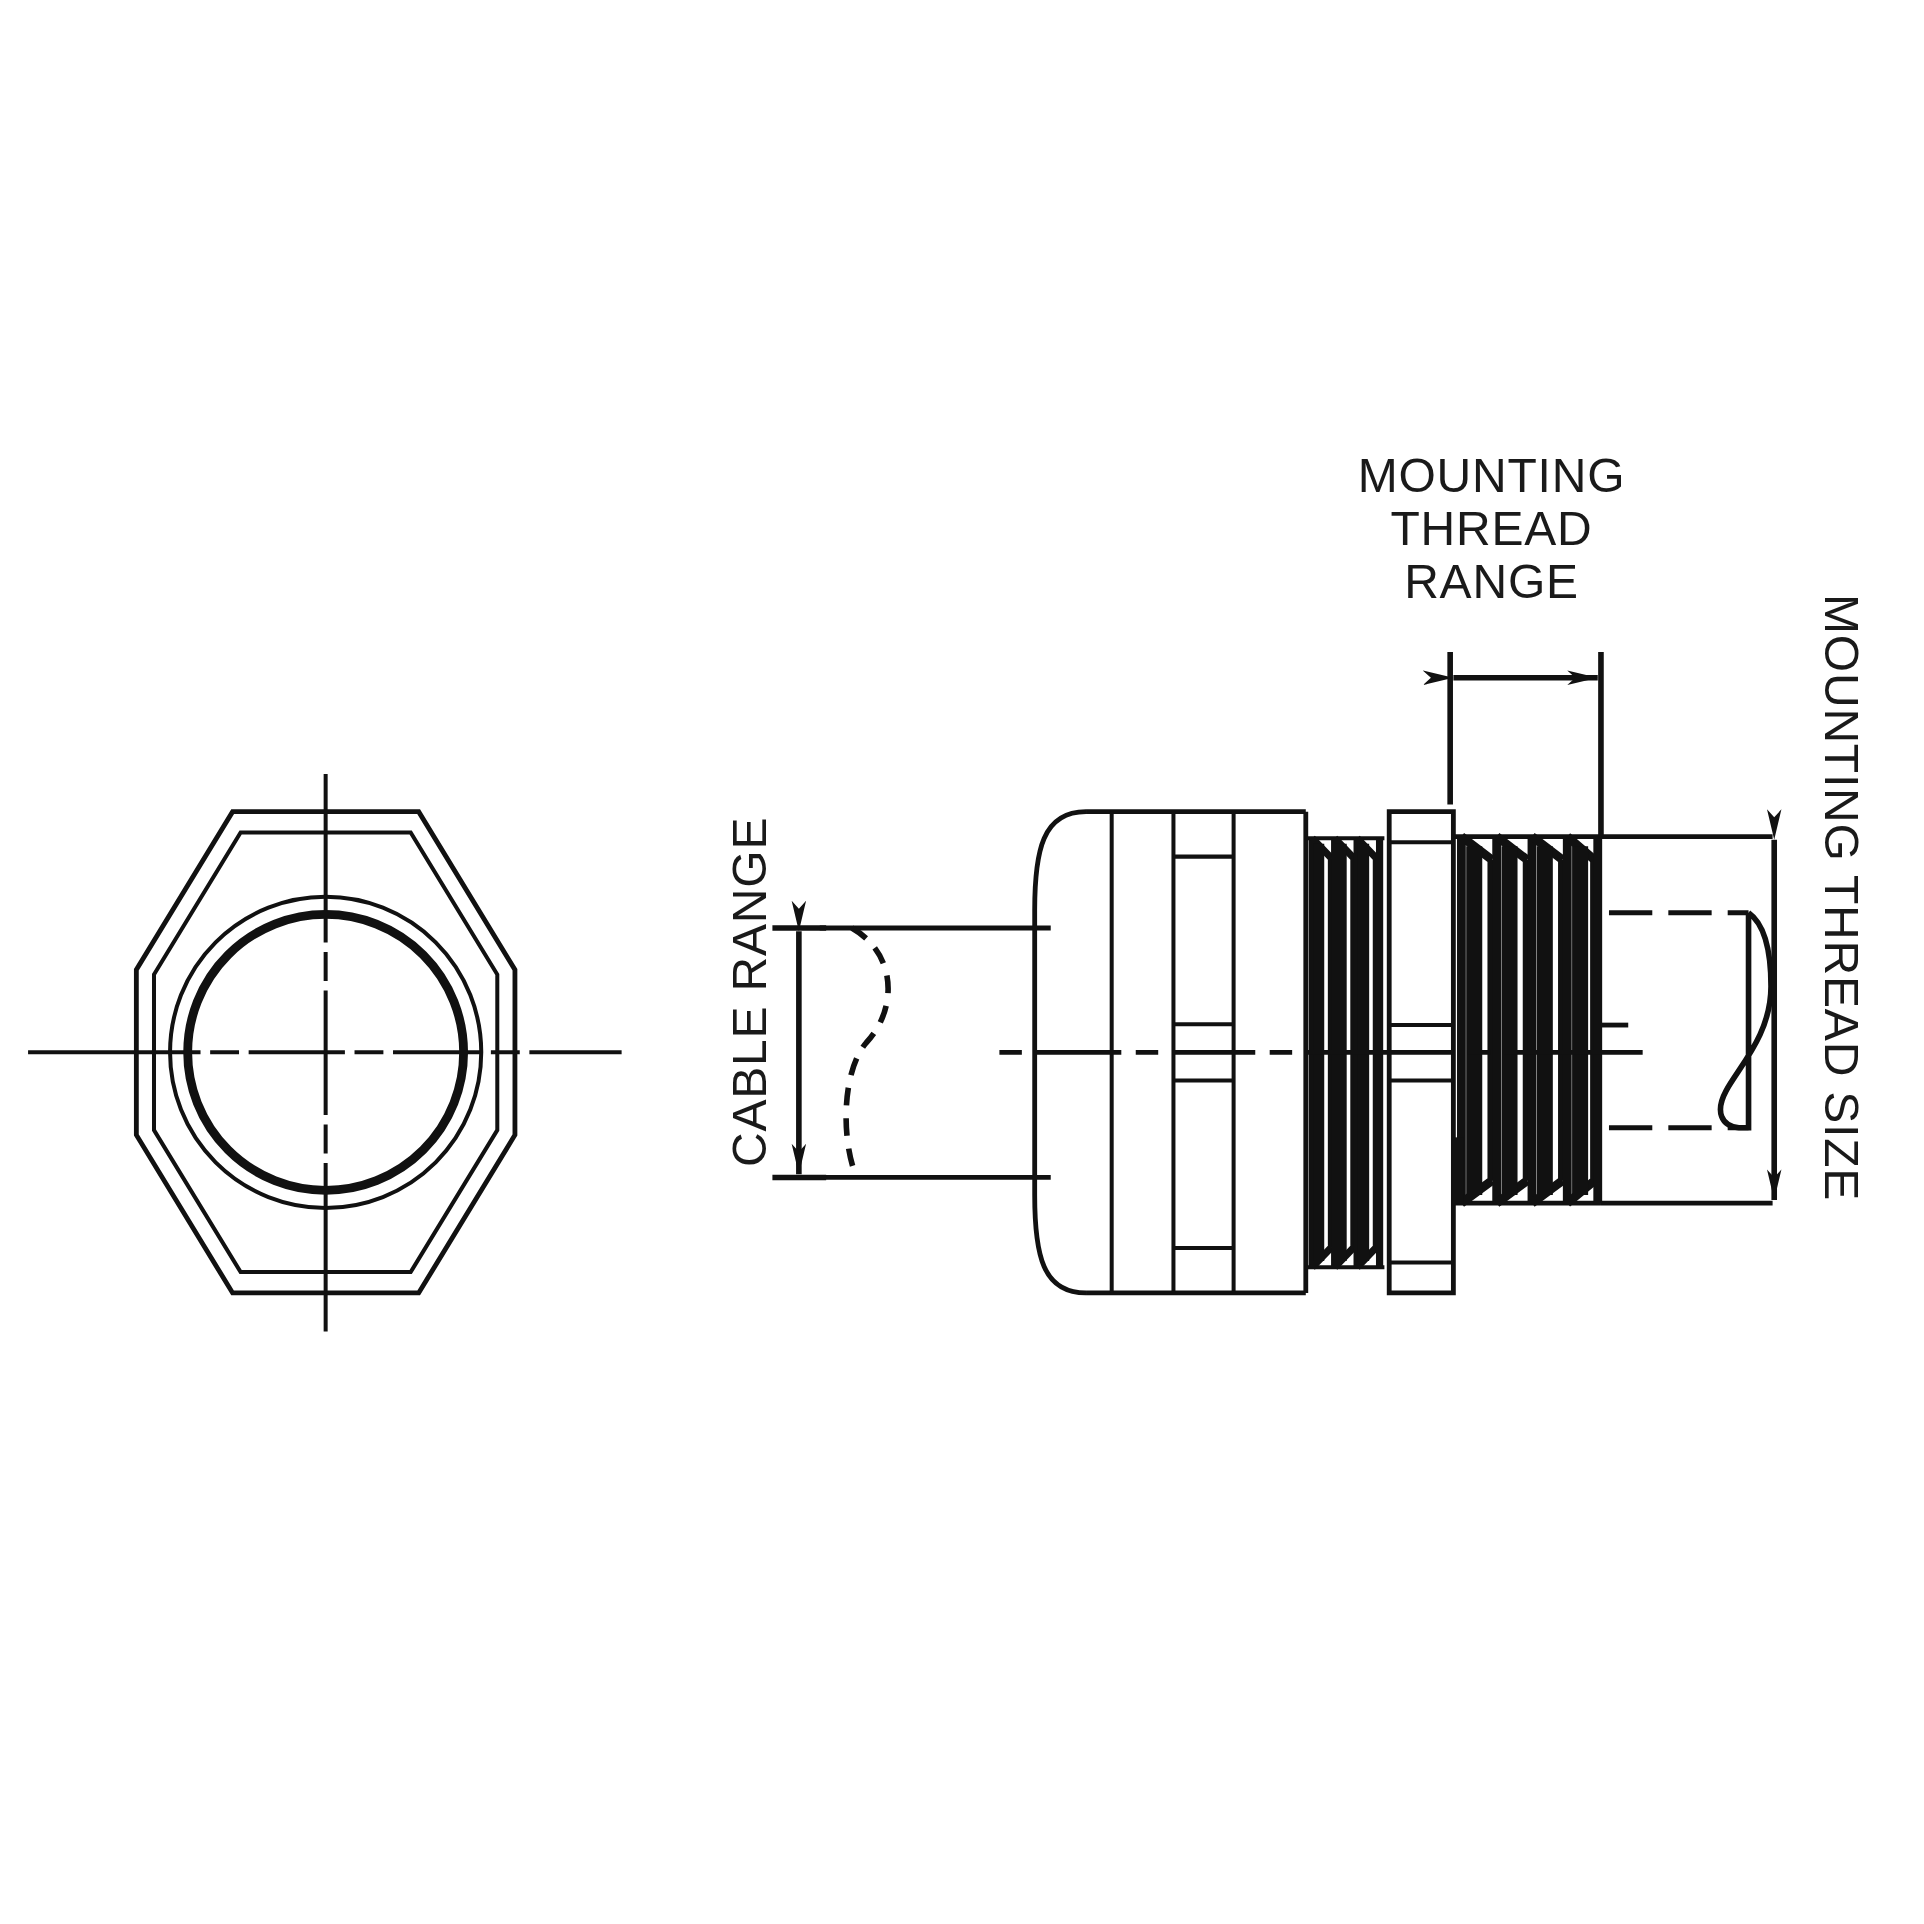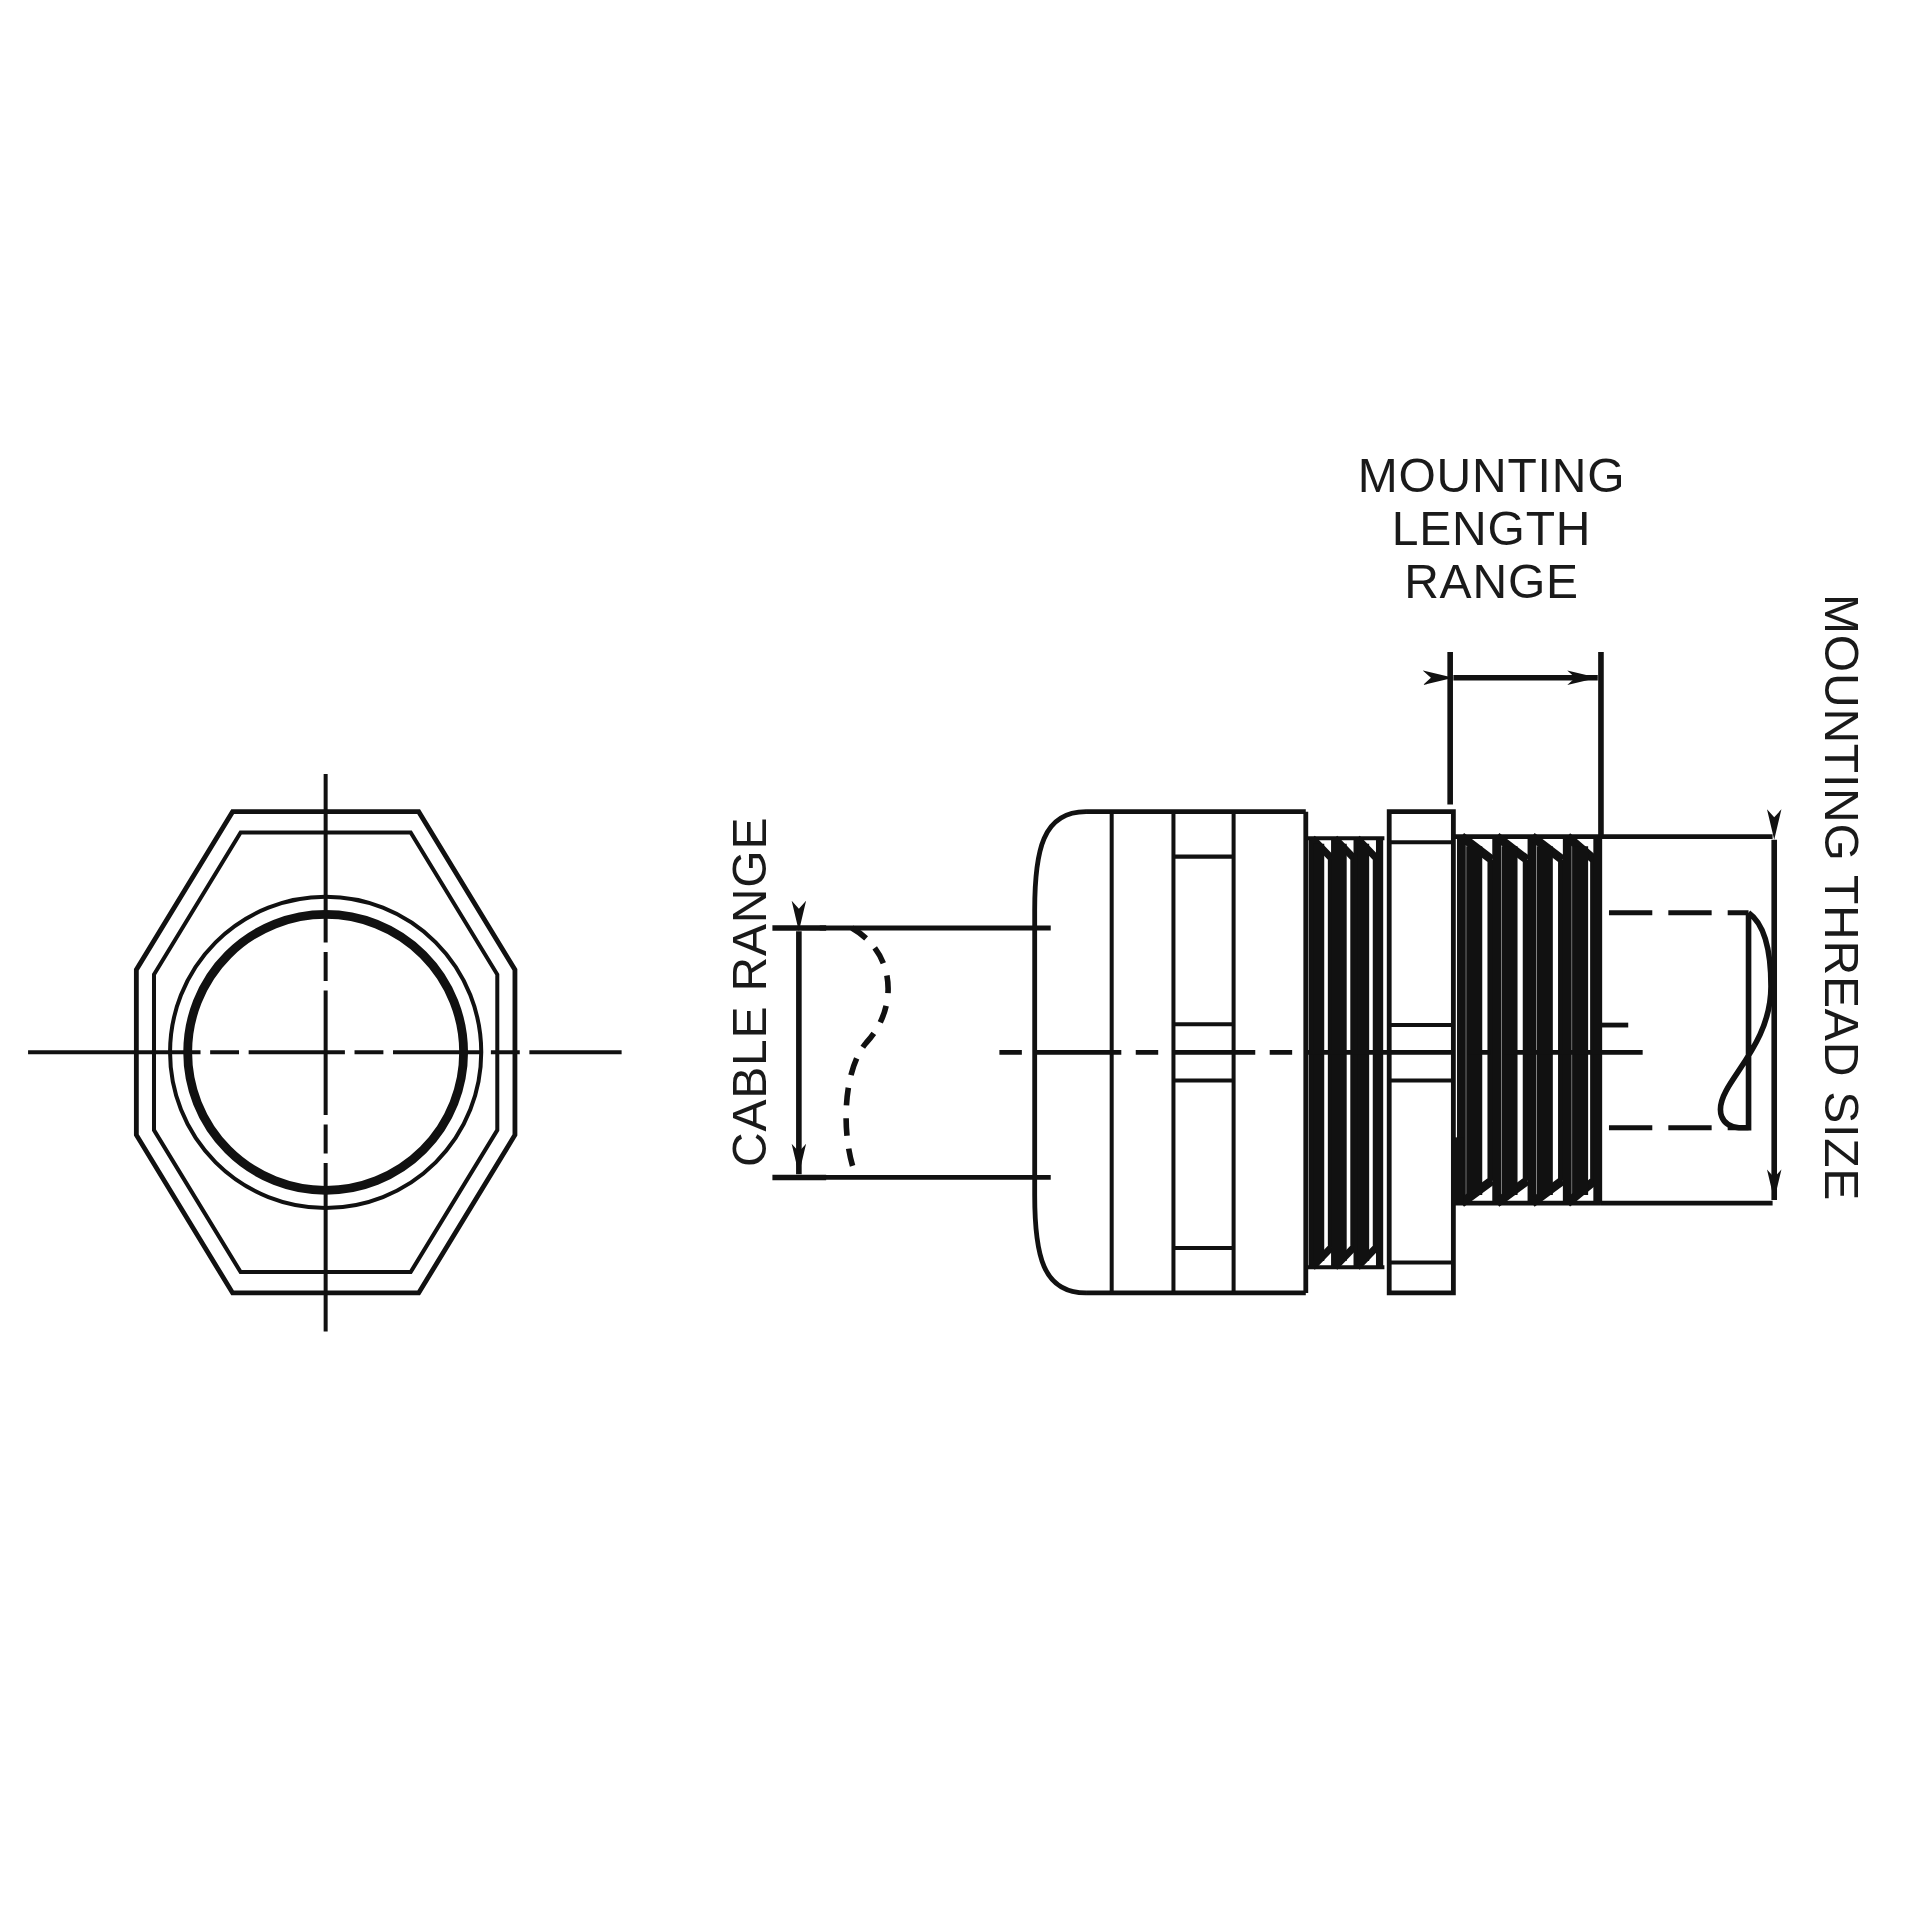--- a/index.html
+++ b/index.html
@@ -135,20 +135,20 @@
         <path d="M996,1161 L996,1464" stroke-width="7" marker-start="url(#arrL)" marker-end="url(#arrR)"></path>
       </g>
 
       <g>
         <path d="M2212,1047 L2212,1496" stroke-width="7" marker-start="url(#arrL)" marker-end="url(#arrR)"></path>
       </g>
 
     </g>
   </svg>
 
-  <div class="lbl" id="lbl-mtl"><span>MOUNTING</span><br><span>LENGTH</span><br><span>RANGE</span></div>
+  <div class="lbl" id="lbl-mtl"><span>MOUNTING</span><br><span>THREAD</span><br><span>RANGE</span></div>
 
   <div class="lbl" id="lbl-cr" style="transform:translate(722px,1167px) rotate(-90deg);">CABLE RANGE</div>
 
   <div class="lbl" id="lbl-mts" style="transform: translate(1869px, 594px) rotate(90deg);">MOUNTING THREAD SIZE</div>
 
 </div>
 
 
 </body></html>

